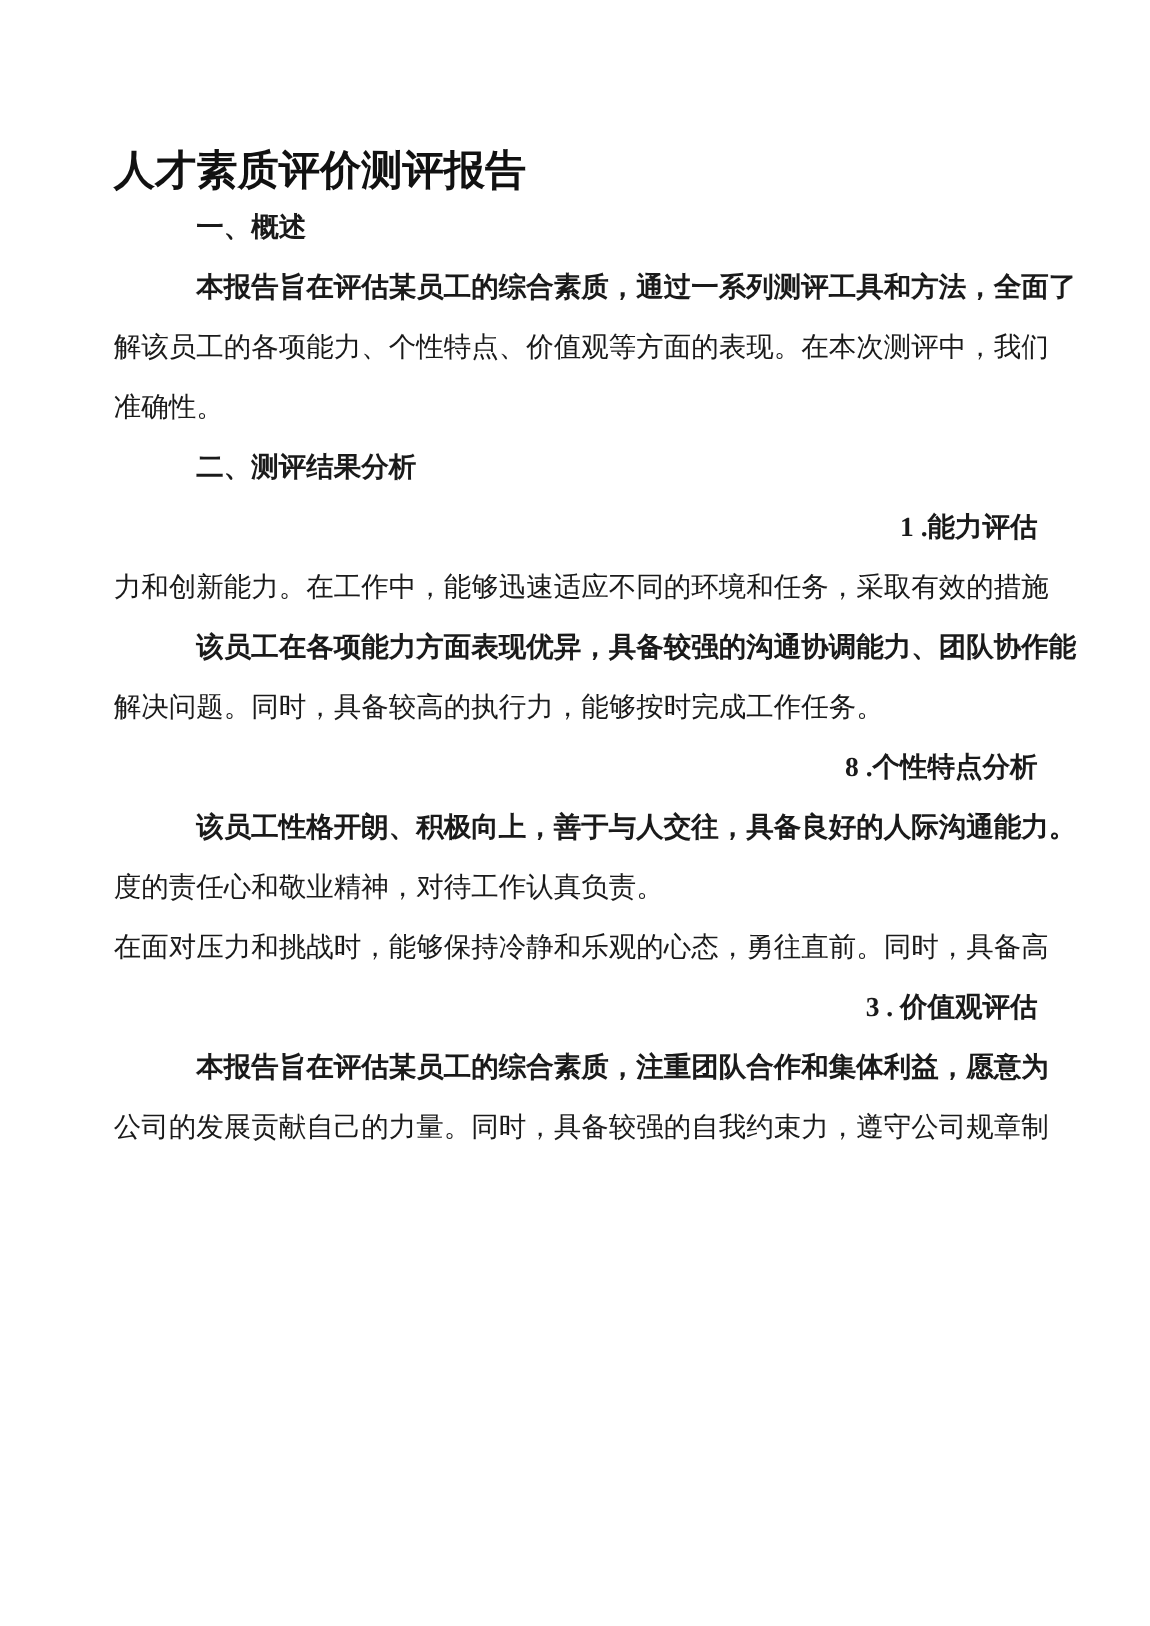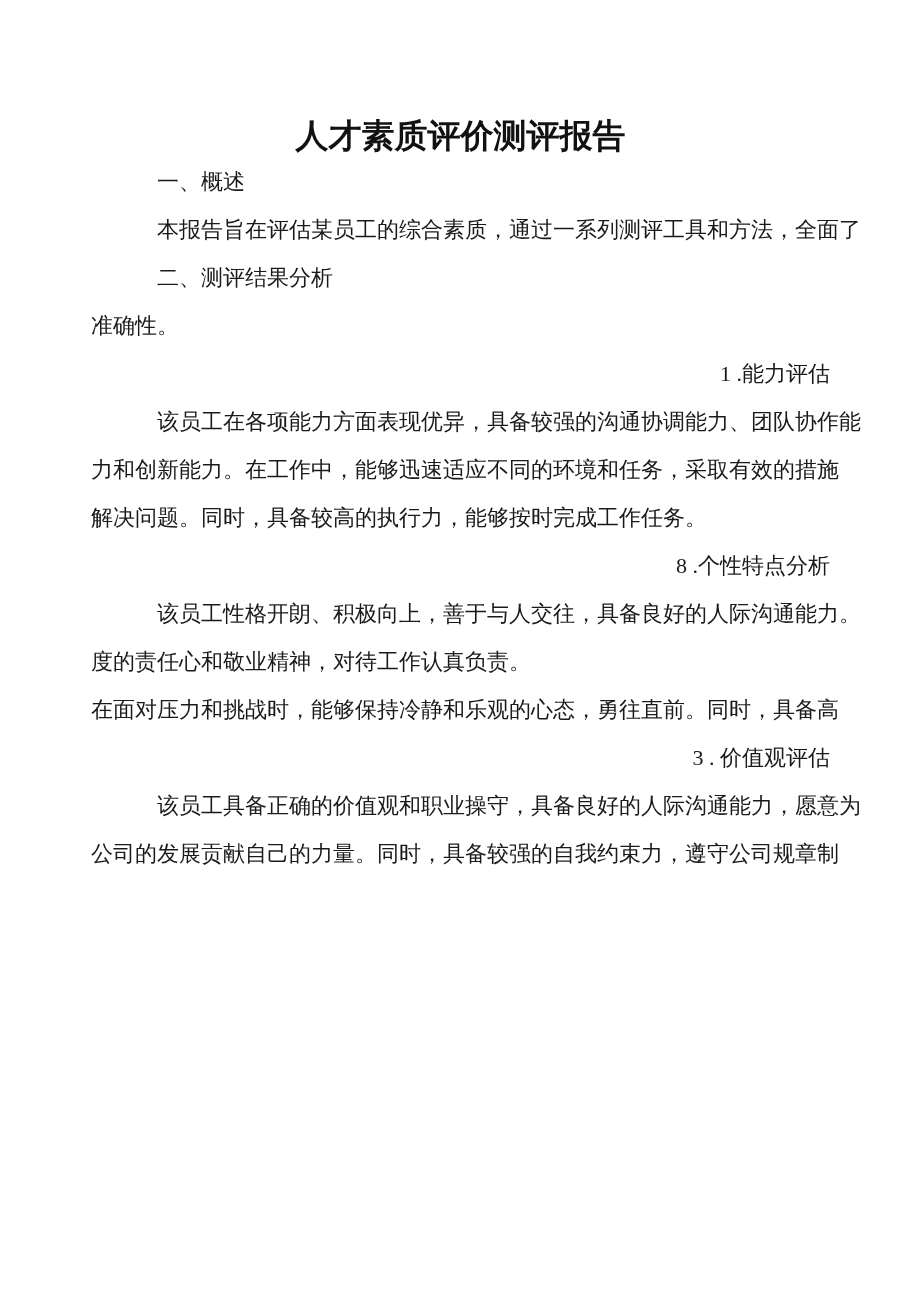--- a/index.html
+++ b/index.html
@@ -18,67 +18,69 @@
     font-family: "Liberation Serif", "DejaVu Serif", serif;
     font-size: 22px;
     color: #1a1a1a;
   }
   .doc-title {
     margin: 0;
     font-family: "Liberation Sans", "DejaVu Sans", sans-serif;
     font-size: 33px;
     font-weight: 700;
     line-height: 44px;
-    text-align: center;
+    text-align: left;
     white-space: nowrap;
     color: #111111;
   }
   p.line {
     margin: 0;
     height: 48px;
     line-height: 48px;
     white-space: nowrap;
     overflow: visible;
   }
   .indent, .heading, .sub {
     padding-left: 66px; 
+    font-weight: bold;
   }
   .gap-after-title {
     margin-top: 51px;
   }
   .sub {
     margin-top: 6px;
     margin-bottom: 22px;
     text-align: right;
   }
 </style>
 </head>
 <body>
 
 <main class="page">
 
   <h1 class="doc-title">人才素质评价测评报告</h1>
 
   <p class="line heading gap-after-title">一、概述</p>
 
   <p class="line indent">本报告旨在评估某员工的综合素质，通过一系列测评工具和方法，全面了</p>
+  <p class="line">解该员工的各项能力、个性特点、价值观等方面的表现。在本次测评中，我们</p>
+  <p class="line">准确性。</p>
+
   <p class="line heading">二、测评结果分析</p>
-
-  <p class="line">准确性。</p>
 
   <p class="line sub">1 .能力评估</p>
 
+  <p class="line">力和创新能力。在工作中，能够迅速适应不同的环境和任务，采取有效的措施</p>
   <p class="line indent">该员工在各项能力方面表现优异，具备较强的沟通协调能力、团队协作能</p>
-  <p class="line">力和创新能力。在工作中，能够迅速适应不同的环境和任务，采取有效的措施</p>
   <p class="line">解决问题。同时，具备较高的执行力，能够按时完成工作任务。</p>
 
   <p class="line sub">8 .个性特点分析</p>
 
   <p class="line indent">该员工性格开朗、积极向上，善于与人交往，具备良好的人际沟通能力。</p>
   <p class="line">度的责任心和敬业精神，对待工作认真负责。</p>
   <p class="line">在面对压力和挑战时，能够保持冷静和乐观的心态，勇往直前。同时，具备高</p>
 
   <p class="line sub">3 . 价值观评估</p>
 
-  <p class="line indent">该员工具备正确的价值观和职业操守，具备良好的人际沟通能力，愿意为</p>
+  <p class="line indent">本报告旨在评估某员工的综合素质，注重团队合作和集体利益，愿意为</p>
   <p class="line">公司的发展贡献自己的力量。同时，具备较强的自我约束力，遵守公司规章制</p>
 
 </main>
 
 </body></html>

